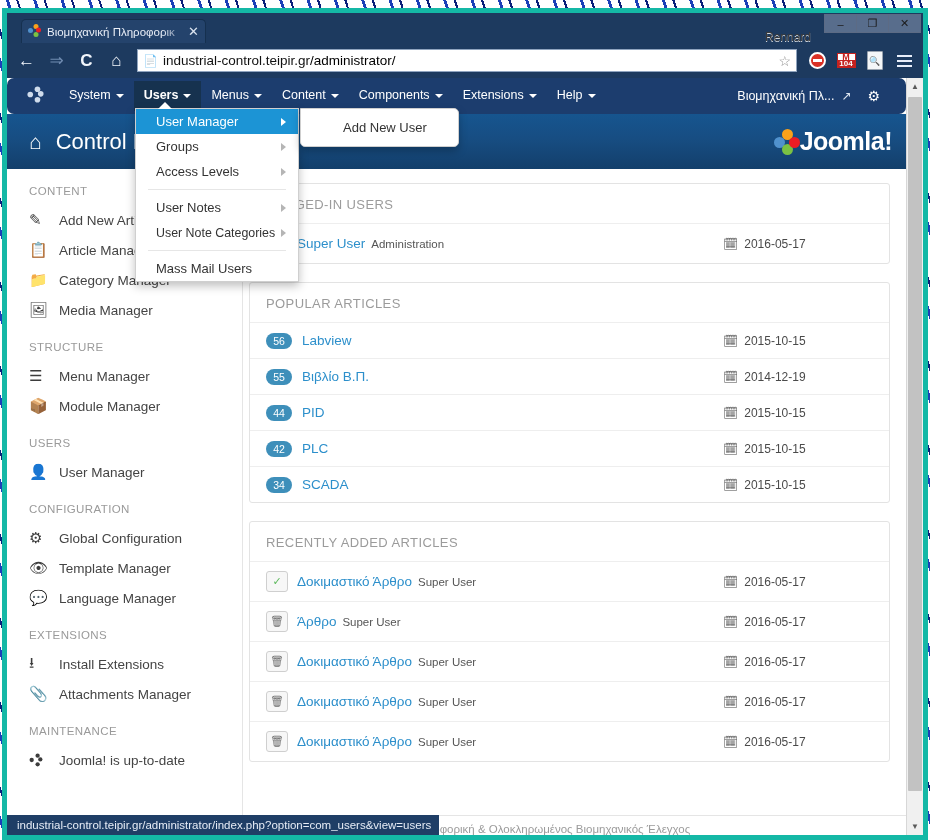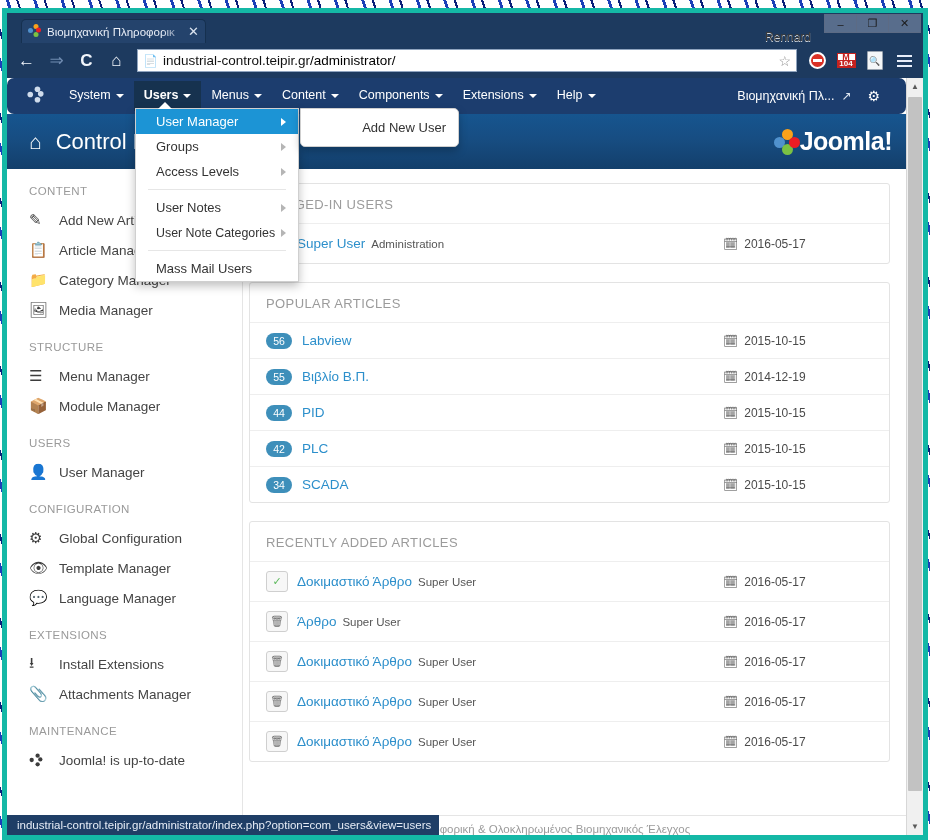--- a/index.html
+++ b/index.html
@@ -273,21 +273,21 @@
   }
   .dd-item.sel .sub-caret { border-left-color: #ffffff; }
   .dd-sep { height: 1px; background: #e6e6e6; margin: 5px 12px; }
   #submenu {
     position: absolute; left: 164px; top: -1px;
     width: 159px; background: #ffffff;
     border: 1px solid #cfcfcf; border-radius: 0 5px 5px 5px;
     box-shadow: 0 4px 9px rgba(0,0,0,.25);
     padding: 6px 0;
   }
-  #submenu .dd-item { padding-left: 26px; justify-content: flex-end; }
+  #submenu .dd-item { padding-left: 42px; }
 
   
   #statusbar {
     position: absolute; left: 0; bottom: 0;
     background: #1f3e66; color: #e6ecf6;
     font-size: 11.5px; padding: 4px 8px 4px 10px;
     z-index: 60; white-space: nowrap;
     max-width: 455px; overflow: hidden; text-align: right;
   }
 

